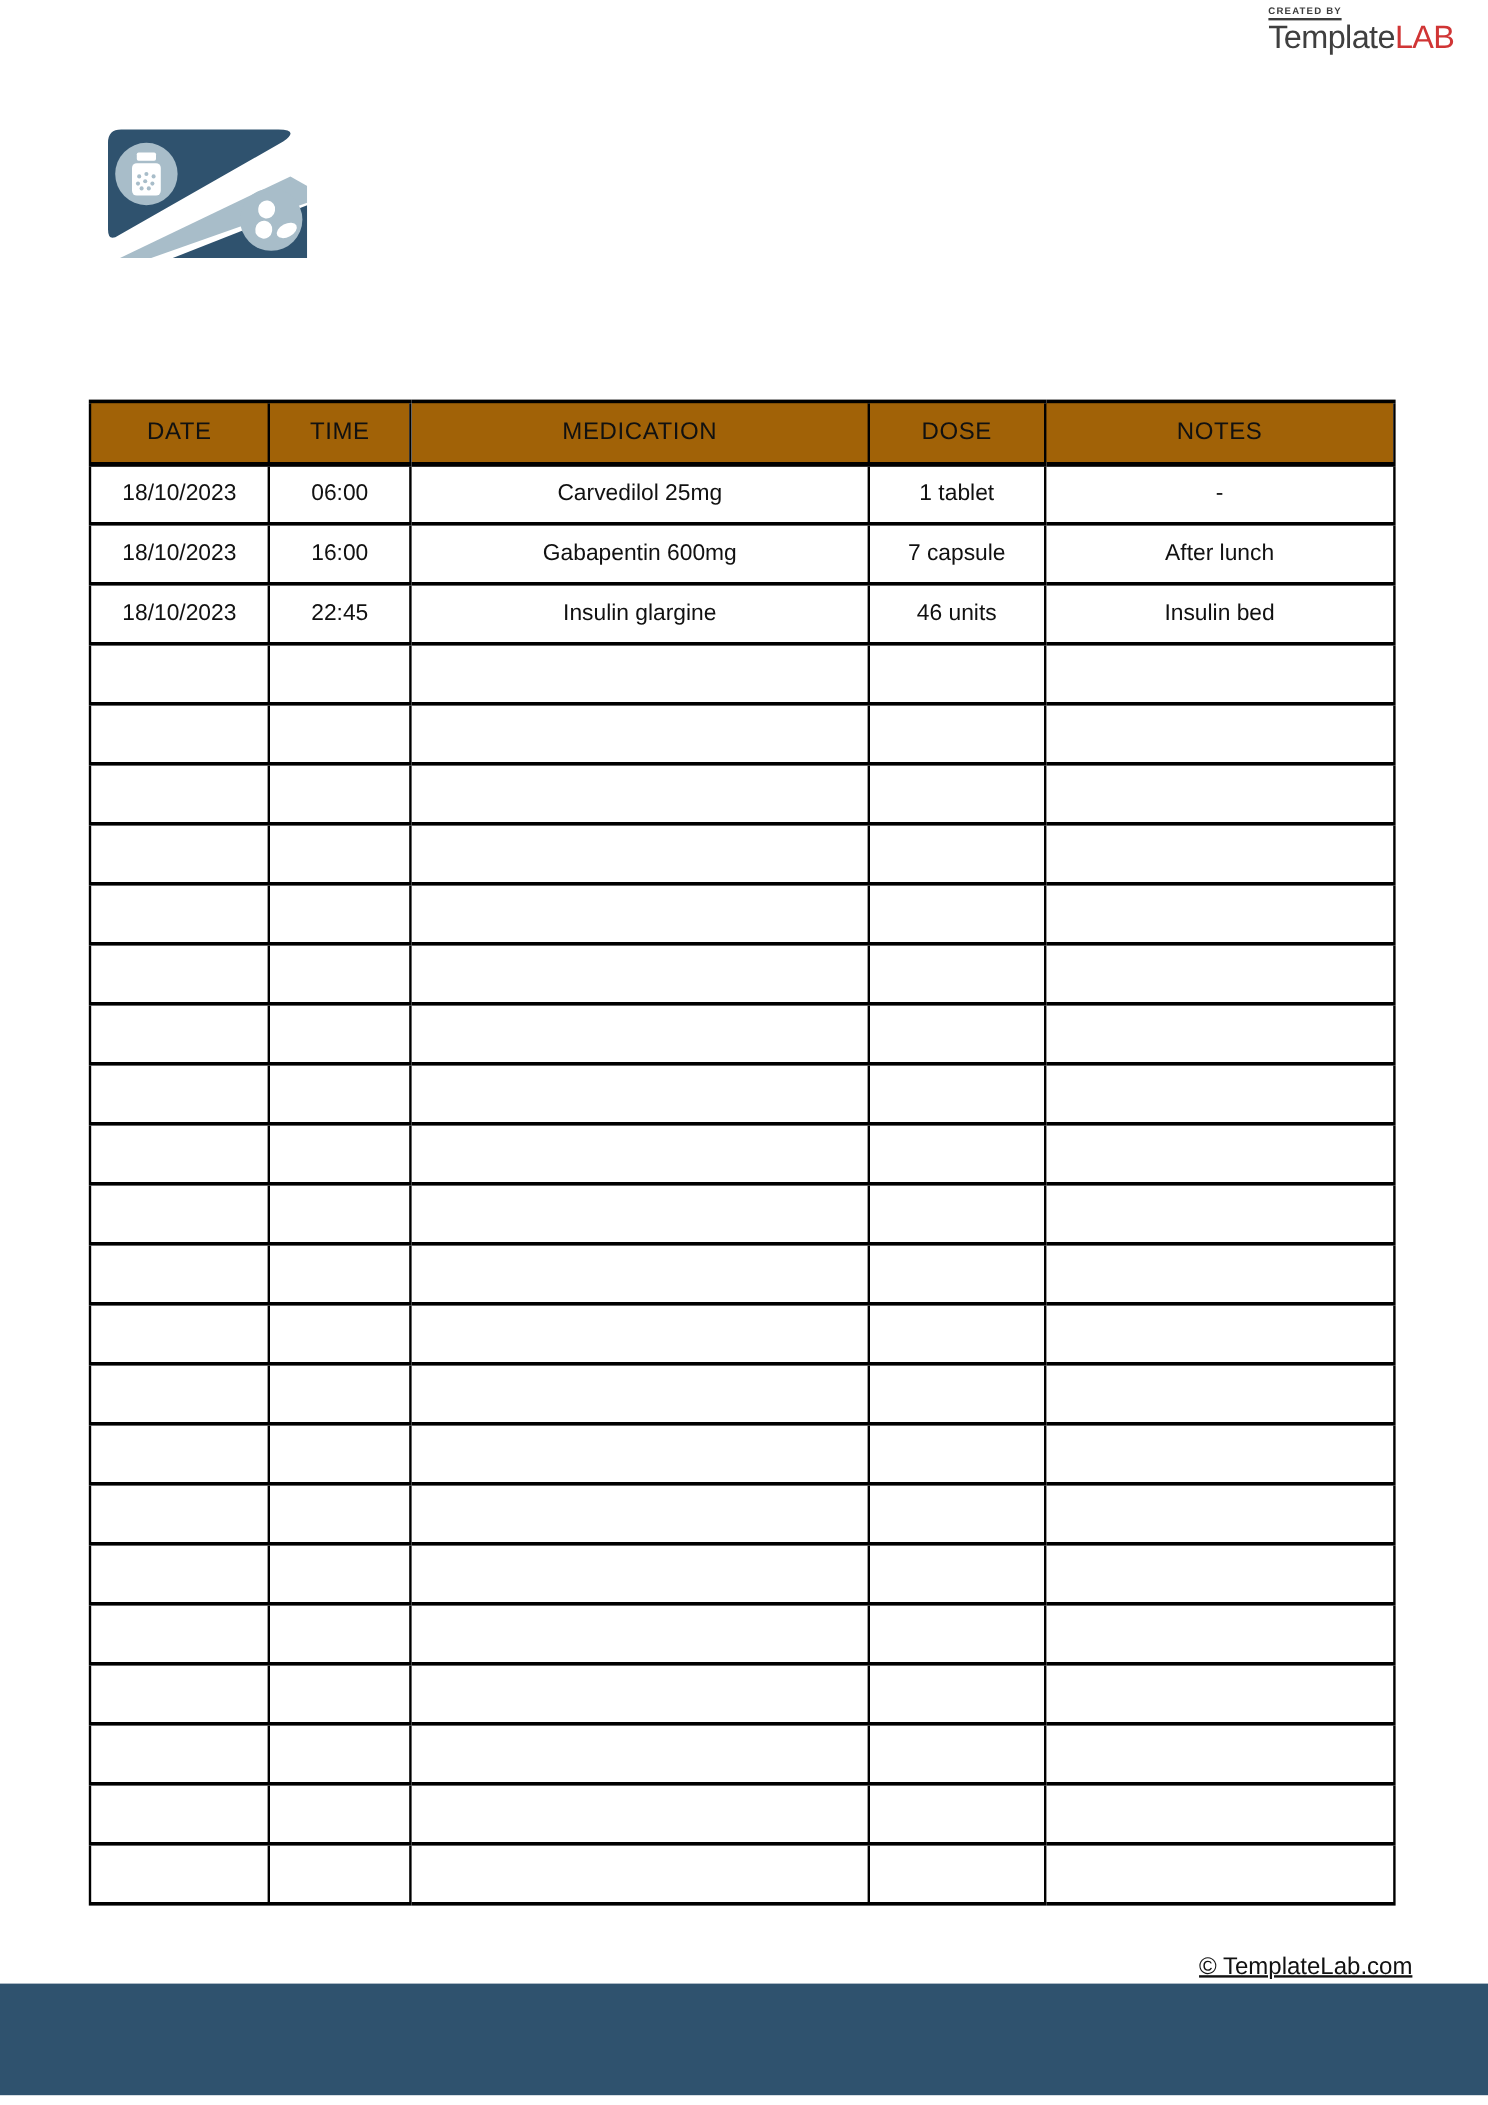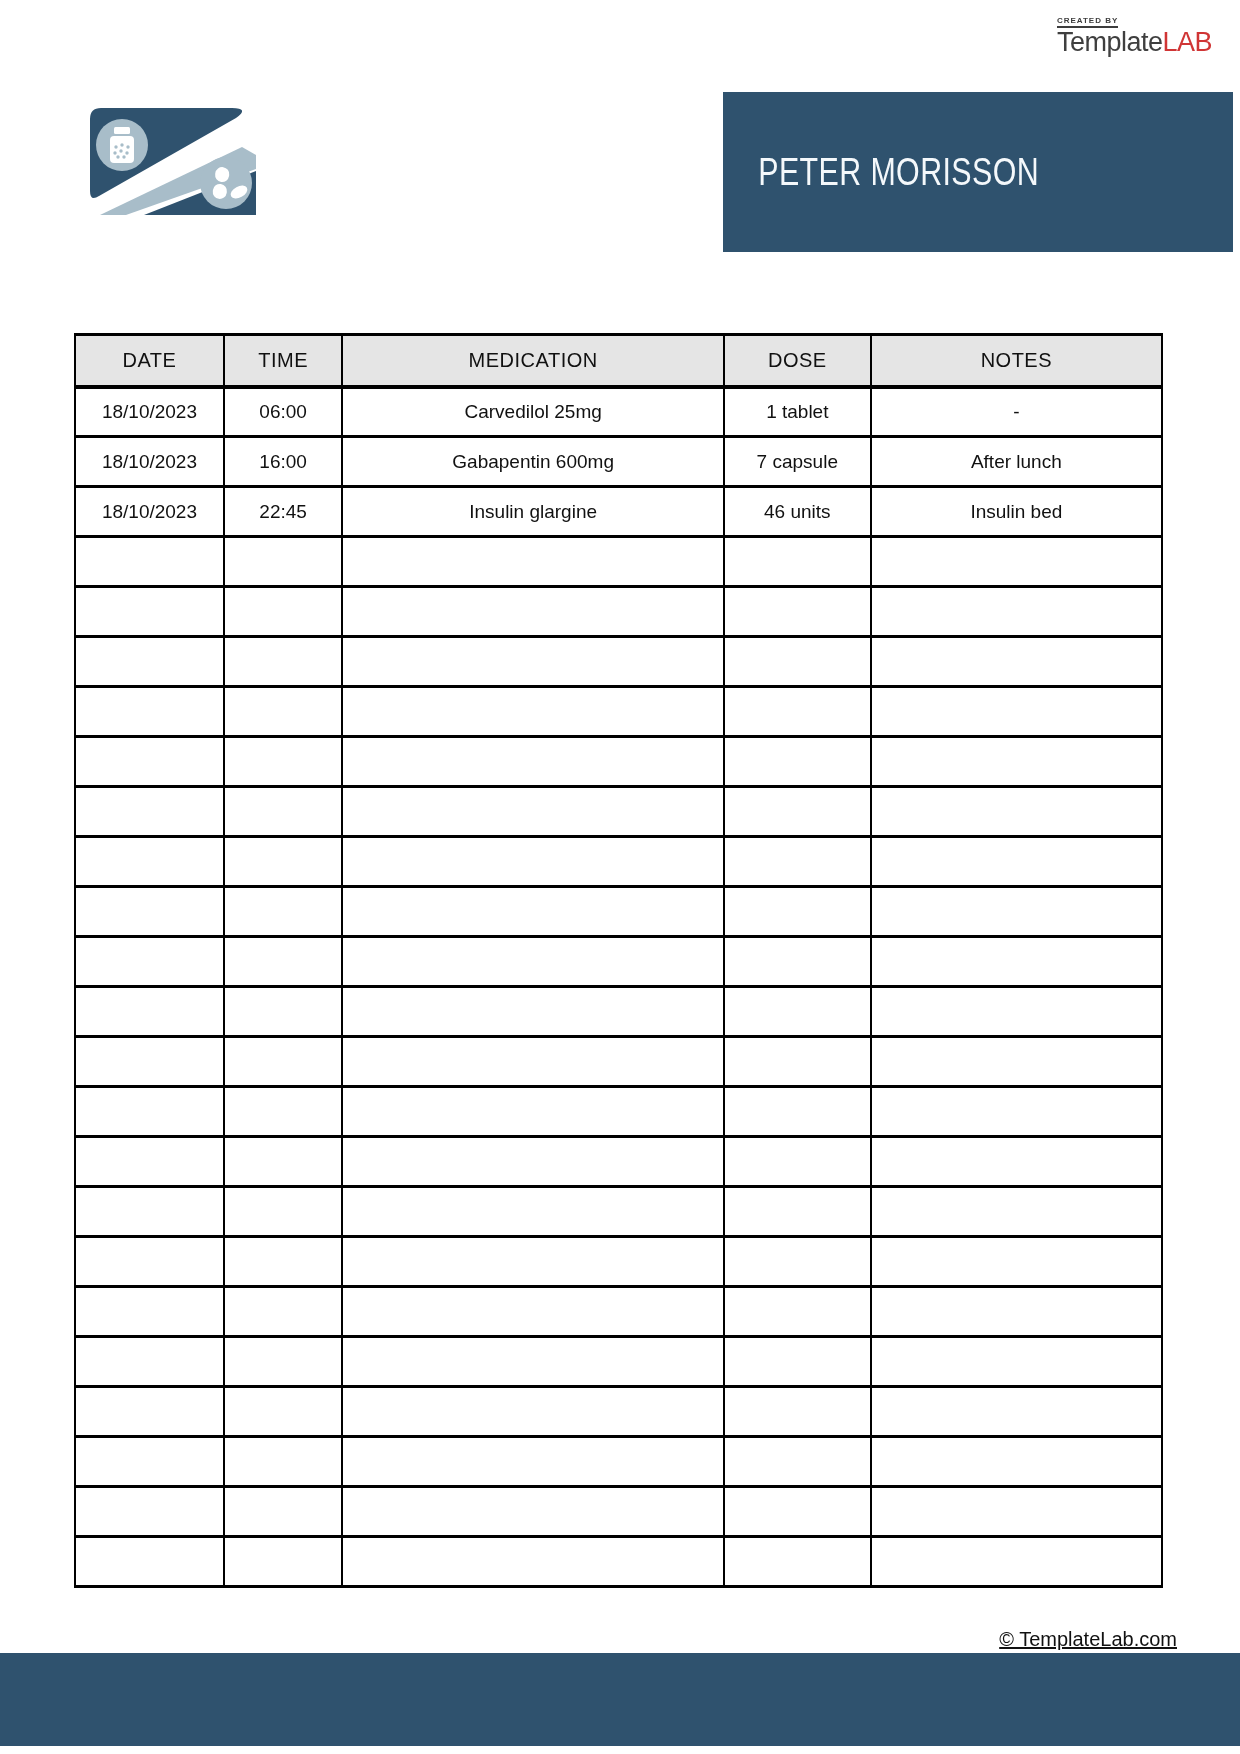--- a/index.html
+++ b/index.html
@@ -1,20 +1,20 @@
 <!DOCTYPE html>
 <html><head>
 <meta charset="utf-8">
 <style>
   html,body{margin:0;padding:0;}
   body{font-family:"Liberation Sans","DejaVu Sans",sans-serif;background:#ffffff;}
   .page{position:relative;width:1240px;height:1754px;background:#ffffff;overflow:hidden;}
 
   
-  .tl-logo{position:absolute;top:16px;right:28px;text-decoration:none;display:block;cursor:pointer;}
+  .tl-logo{position:absolute;top:5px;right:28px;text-decoration:none;display:block;cursor:pointer;}
   .tl-created{font-size:8px;font-weight:700;letter-spacing:1px;color:#3d3d3d;
               border-bottom:2px solid #3d3d3d;width:fit-content;padding-bottom:1px;}
   .tl-name{font-size:27px;font-weight:400;color:#3f3f3f;letter-spacing:-0.5px;line-height:1.05;}
   .tl-lab{color:#d03535;}
 
   
   .med-logo{position:absolute;left:78px;top:95px;}
   .title-block{position:absolute;left:356px;top:100px;line-height:1;}
   .title-main{font-size:66px;font-weight:800;color:#000;letter-spacing:-1px;
               transform:scaleX(0.75);transform-origin:left;white-space:nowrap;}
@@ -25,21 +25,21 @@
   .name-text{color:#f4f8fb;font-size:38px;padding-left:44px;letter-spacing:0.5px;
              transform:scaleX(0.80);transform-origin:left;white-space:nowrap;}
 
   
   .table-wrap{position:absolute;left:74px;top:333px;}
   table.log-table{border-collapse:collapse;width:1089px;table-layout:fixed;}
   .log-table th,.log-table td{
       border:2px solid #000;border-top-width:3px;border-bottom-width:3px;
       text-align:center;color:#111;font-size:19px;font-weight:400;
       padding:0 6px;overflow:hidden;white-space:nowrap;}
-  .log-table thead th{background:#e5e5e5;font-size:20px;letter-spacing:0.5px;
+  .log-table thead th{background:#a16207;font-size:20px;letter-spacing:0.5px;
       border-top-width:3px;border-bottom-width:4px;margin-left:48px;}
   .log-table thead tr{height:52px;}
   .log-table tbody tr{height:50px;}
   .col-date{width:13.7%;} .col-time{width:10.9%;} .col-med{width:35.1%;}
   .col-dose{width:13.5%;} .col-notes{width:26.8%;}
 
   
   .footer-link{position:absolute;top:1628px;right:63px;font-size:20px;color:#111;
                text-decoration:underline;cursor:pointer;}
   .bottom-bar{position:absolute;left:0;top:1653px;width:100%;height:93px;background:#2f526e;}
@@ -82,23 +82,20 @@
         <g transform="rotate(8 143 88)">
           <rect x="136" y="72" width="14" height="15" rx="7" fill="#ffffff"></rect>
           <rect x="136" y="89" width="14" height="15" rx="7" fill="#ffffff"></rect>
         </g>
         <ellipse cx="161" cy="97" rx="9" ry="5.5" transform="rotate(-28 161 97)" fill="#ffffff"></ellipse>
       </g>
     </svg>
   </div>
 
 
-  <div class="name-box">
-    <div class="name-text">PETER MORISSON</div>
-  </div>
 
   <div class="table-wrap">
     <table class="log-table">
       <colgroup>
         <col class="col-date">
           <col class="col-time">
           <col class="col-med">
           <col class="col-dose">
           <col class="col-notes">
       </colgroup>

